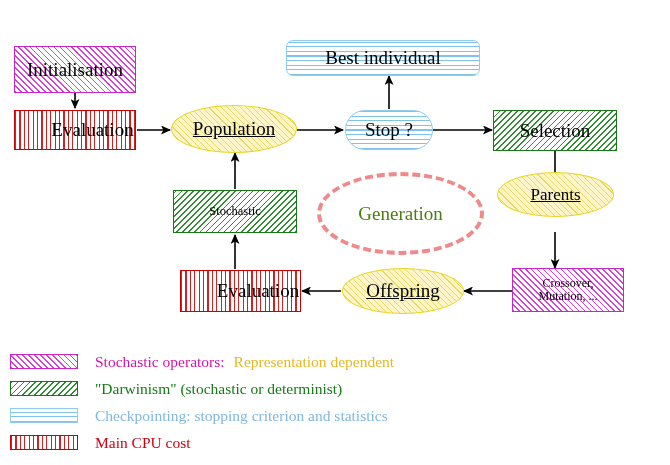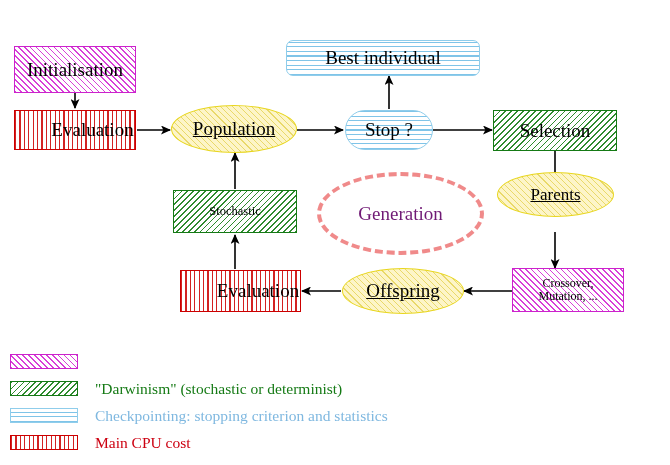--- a/index.html
+++ b/index.html
@@ -83,21 +83,21 @@
         rgba(255,255,255,0) 0.8px, rgba(255,255,255,0) 4.4px);
     border: 1.6px solid #e8d61f;
     text-decoration: underline;
   }
   .ellipse-dashed {
     border-radius: 50%;
     background: transparent;
     border: 4px dashed #f08a8a;
   }
   .gen-label {
-    color: #701a75;
+    color: #4d7c0f;
   }
 
   
   .t-big   { font-size: 19px; }
   .t-mid   { font-size: 17px; }
   .t-small { font-size: 12.5px; }
   .t-xsmall{ font-size: 12px; }
 
   
   #legend {
@@ -210,20 +210,23 @@
 </div>
 
 <div class="node ellipse-dashed t-big" style="left:317px; top:172px; width:167px; height:83px; z-index:2;">
   <span class="lbl gen-label">Generation</span>
 </div>
 
 <div id="legend">
 
   <div class="legend-row">
     <div class="swatch hatch-magenta"></div>
+    <div class="legend-text">
+      <span class="c-magenta">Stochastic operators:</span><span class="sp"></span><span class="c-gold">Representation dependent</span>
+    </div>
   </div>
 
   <div class="legend-row">
     <div class="swatch hatch-green"></div>
     <div class="legend-text">
       <span class="c-green">"Darwinism" (stochastic or determinist)</span>
     </div>
   </div>
 
   <div class="legend-row">

